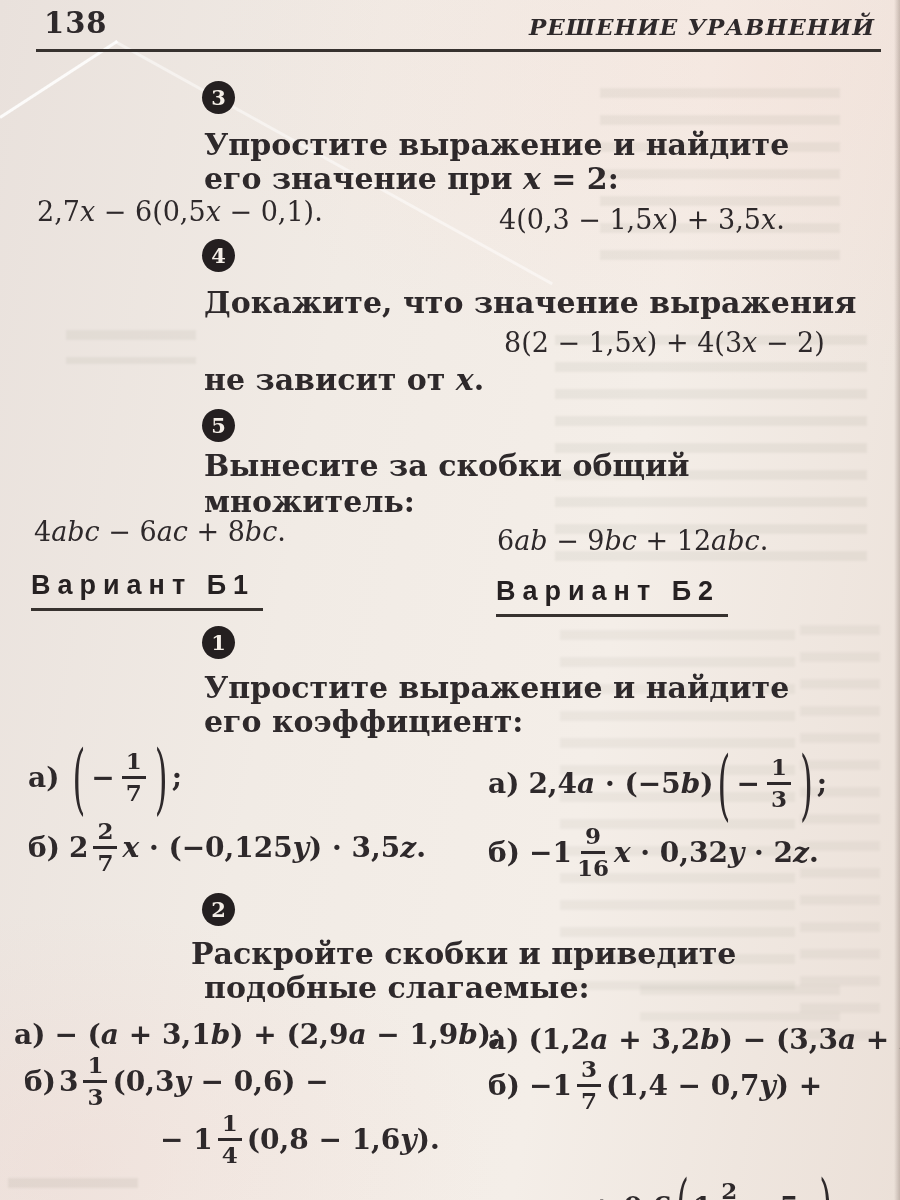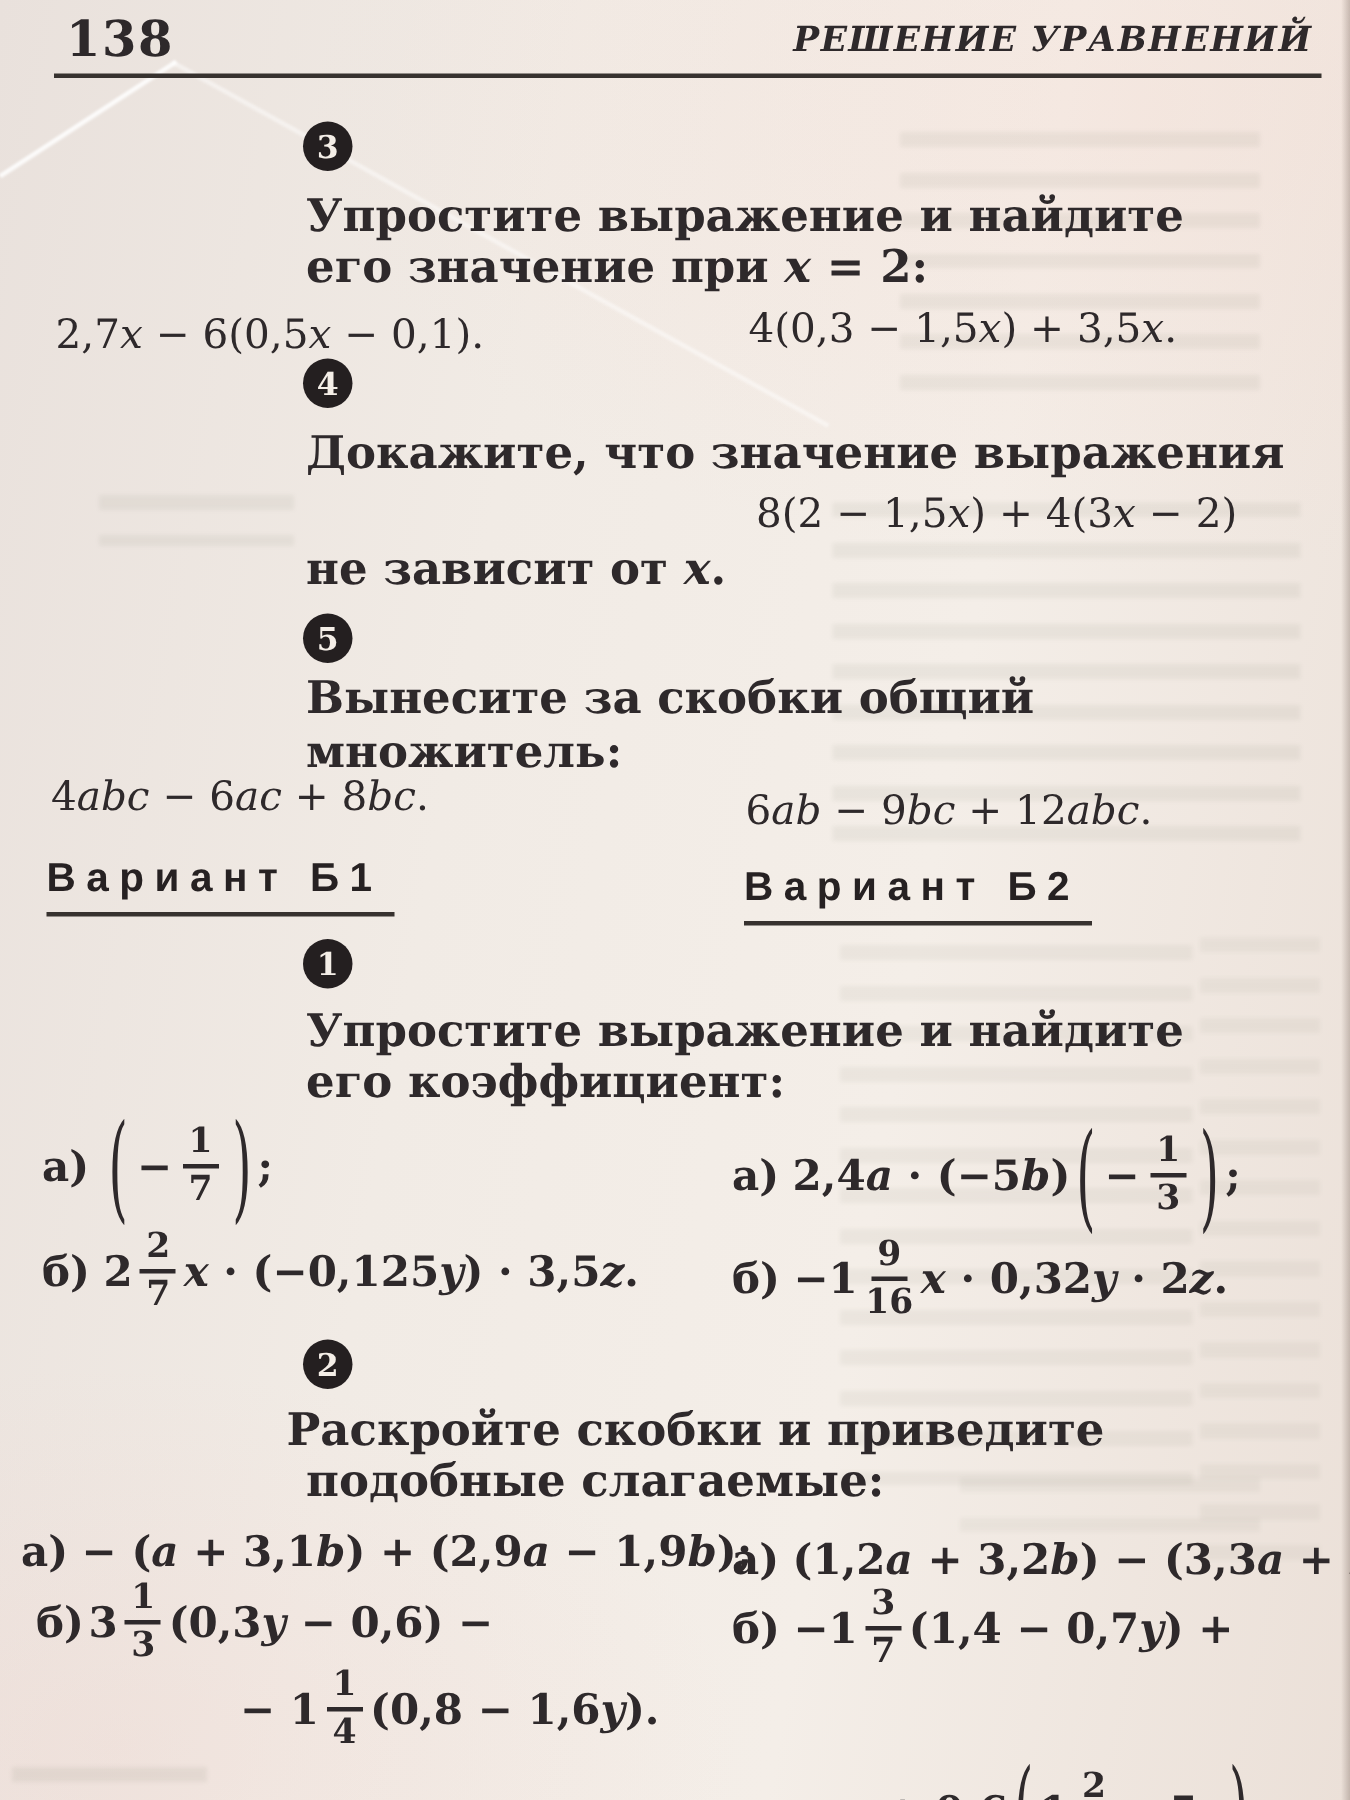--- a/index.html
+++ b/index.html
@@ -7,38 +7,38 @@
     position:relative; width:900px; height:1200px; overflow:hidden;
     font-family:"DejaVu Serif", serif; color:#2e292b;
     background:
       radial-gradient(900px 500px at 85% 6%, rgba(246,216,206,0.30), transparent 62%),
       radial-gradient(700px 420px at 8% 97%, rgba(240,208,202,0.28), transparent 60%),
       linear-gradient(100deg,#e9e1dc 0%, #f1ebe5 35%, #f4eee8 65%, #ebe0d8 100%);
   }
   .page-edge{position:absolute;right:0;top:0;bottom:0;width:6px;
     background:linear-gradient(to right, transparent, rgba(90,70,60,0.28));}
   
-  .page-num{position:absolute;left:44px;top:6px;font-size:33px;font-weight:bold;letter-spacing:1px;}
+  .page-num{position:absolute;left:44px;top:6px;font-size:29px;font-weight:bold;letter-spacing:1px;}
   .header-title{position:absolute;right:25px;top:13px;font-size:23px;font-weight:bold;font-style:italic;letter-spacing:1px;}
   .header-rule{position:absolute;left:36px;top:49px;width:845px;height:3px;background:#37322f;}
   
   .circle{position:absolute;width:33px;height:33px;border-radius:50%;background:#241f20;
     color:#f4eee7;text-align:center;line-height:33px;font-size:21px;font-weight:bold;}
   .c3{left:202px;top:81px;} .c4{left:202px;top:239px;} .c5{left:202px;top:409px;}
   .c1{left:202px;top:626px;} .c2{left:202px;top:893px;}
   
   .h{position:absolute;font-weight:bold;font-size:30px;white-space:nowrap;}
   .t3h1{left:204px;top:127px;} .t3h2{left:204px;top:161px;}
   .t4h1{left:204px;top:285px;} .t4f{left:204px;top:362px;}
   .t5h1{left:204px;top:448px;} .t5h2{left:204px;top:484px;}
   .v1h1{left:204px;top:670px;} .v1h2{left:204px;top:704px;}
   .v2h1{left:191px;top:936px;} .v2h2{left:204px;top:970px;}
   
   .m{position:absolute;font-size:27px;white-space:nowrap;}
-  .t3l{left:37px;top:196px;margin-top:12px;} .t3r{left:499px;top:204px;}
+  .t3l{left:37px;top:196px;} .t3r{left:499px;top:204px;}
   .t4l{left:17px;top:318px;} .t4r{left:504px;top:327px;}
   .t5l{left:34px;top:516px;} .t5r{left:497px;top:525px;}
   
   .variant{position:absolute;font-family:"Liberation Sans",sans-serif;font-weight:bold;
     font-size:27px;letter-spacing:7px;color:#262122;border-bottom:3px solid #37322f;
     padding:0 8px 7px 0;white-space:nowrap;}
   .vb1{left:31px;top:570px;} .vb2{left:496px;top:576px;}
   
   .row{position:absolute;display:flex;align-items:center;white-space:nowrap;
     font-weight:bold;font-size:28px;}

